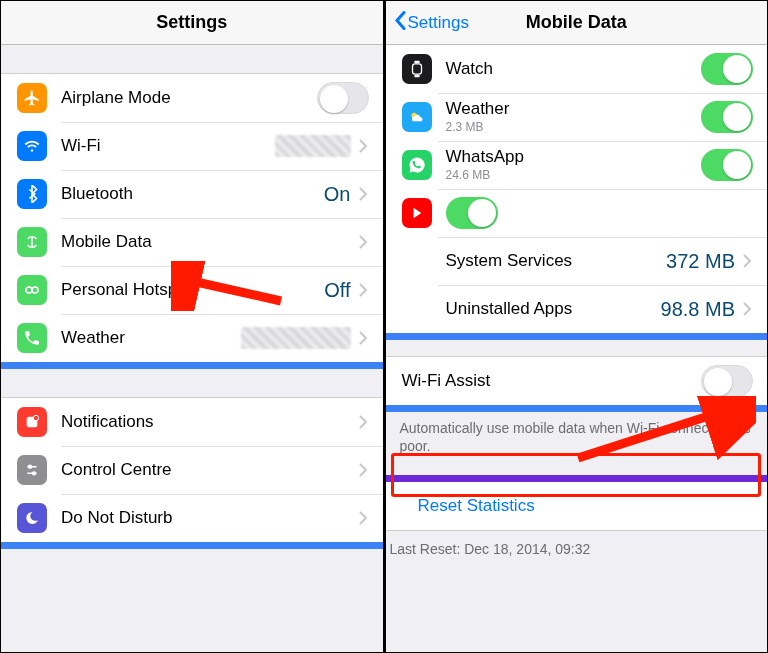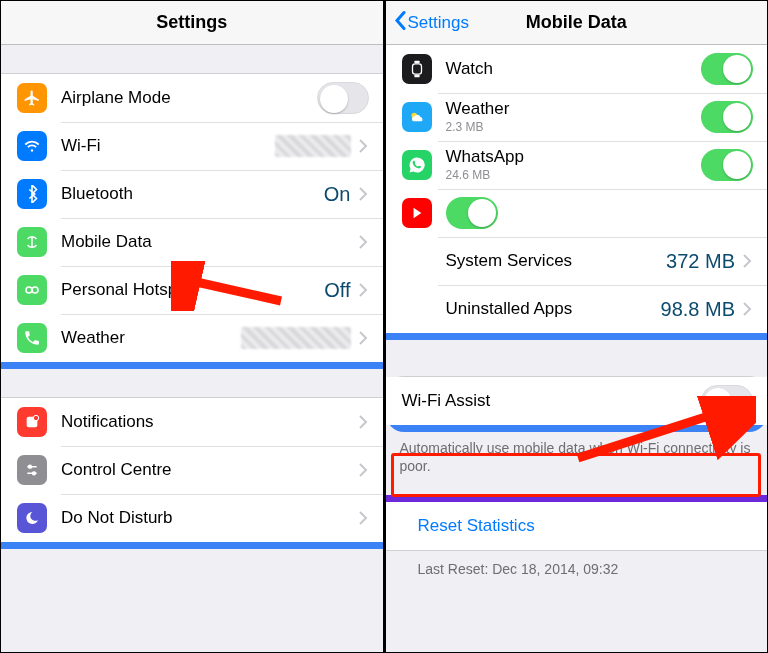--- a/index.html
+++ b/index.html
@@ -156,21 +156,21 @@
     color: #007aff;
     font-size: 17px;
     padding: 14px 32px;
     background: #fff;
     border-top: 7px solid #6d28d9;
     border-bottom: 1px solid #cfcfd1;
   }
   .last-reset {
     font-size: 14px;
     color: #6d6d72;
-    padding: 10px 32px;
+    padding: 10px 4px;
   }
 
   
   .arrow-svg { position: absolute; pointer-events: none; }
   .highlight-box {
     position: absolute;
     border: 3px solid #ff1a00;
     border-radius: 3px;
     pointer-events: none;
   }
@@ -437,21 +437,21 @@
         <div class="label">Uninstalled Apps</div>
         <div class="value">98.8 MB</div>
         <span class="chevron">
             <svg width="9" height="14" viewBox="0 0 9 14">
               <path d="M1 1l6 6-6 6" fill="none" stroke="#c7c7cc" stroke-width="2"></path>
             </svg>
           </span>
       </div>
     </div>
 
-    <div class="group" style="margin-top:36px;border-radius:18px;">
+    <div class="group" style="margin-top:16px;">
       <div class="row no-indent">
         <div class="label" style="margin-left:0">Wi-Fi Assist</div>
         <div class="switch off">
             <div class="knob"></div>
           </div>
       </div>
     </div>
     <div class="desc">Automatically use mobile data when Wi-Fi connectivity is poor.</div>
 
     <div class="reset-row" style="margin-top:12px;">Reset Statistics</div>

